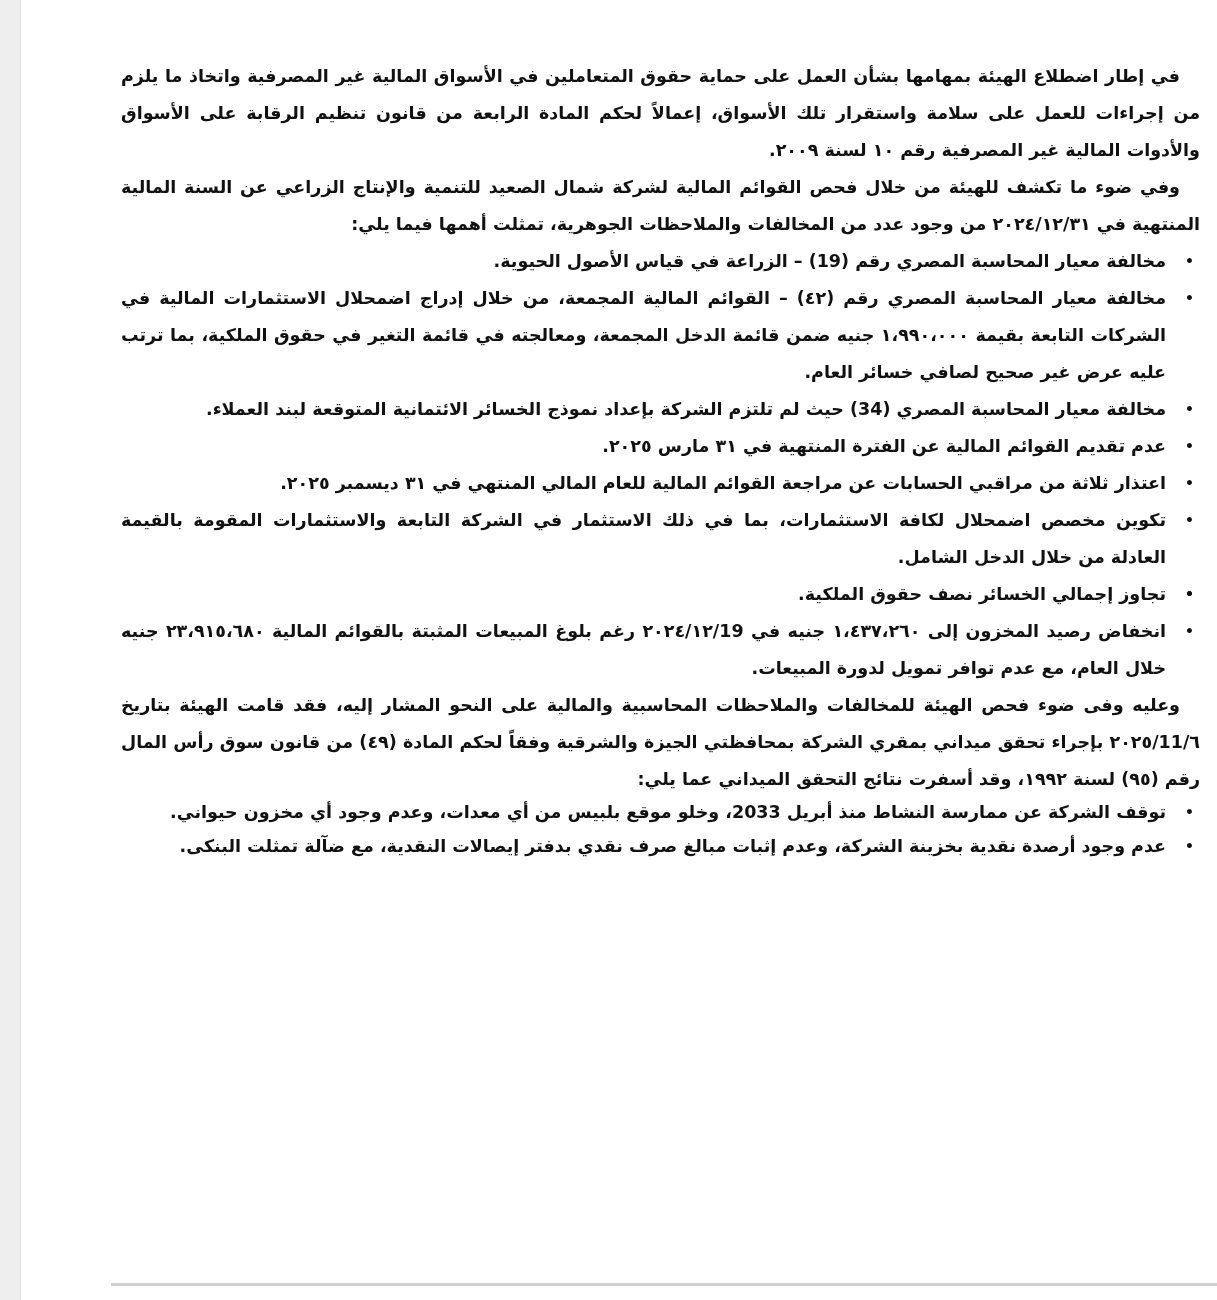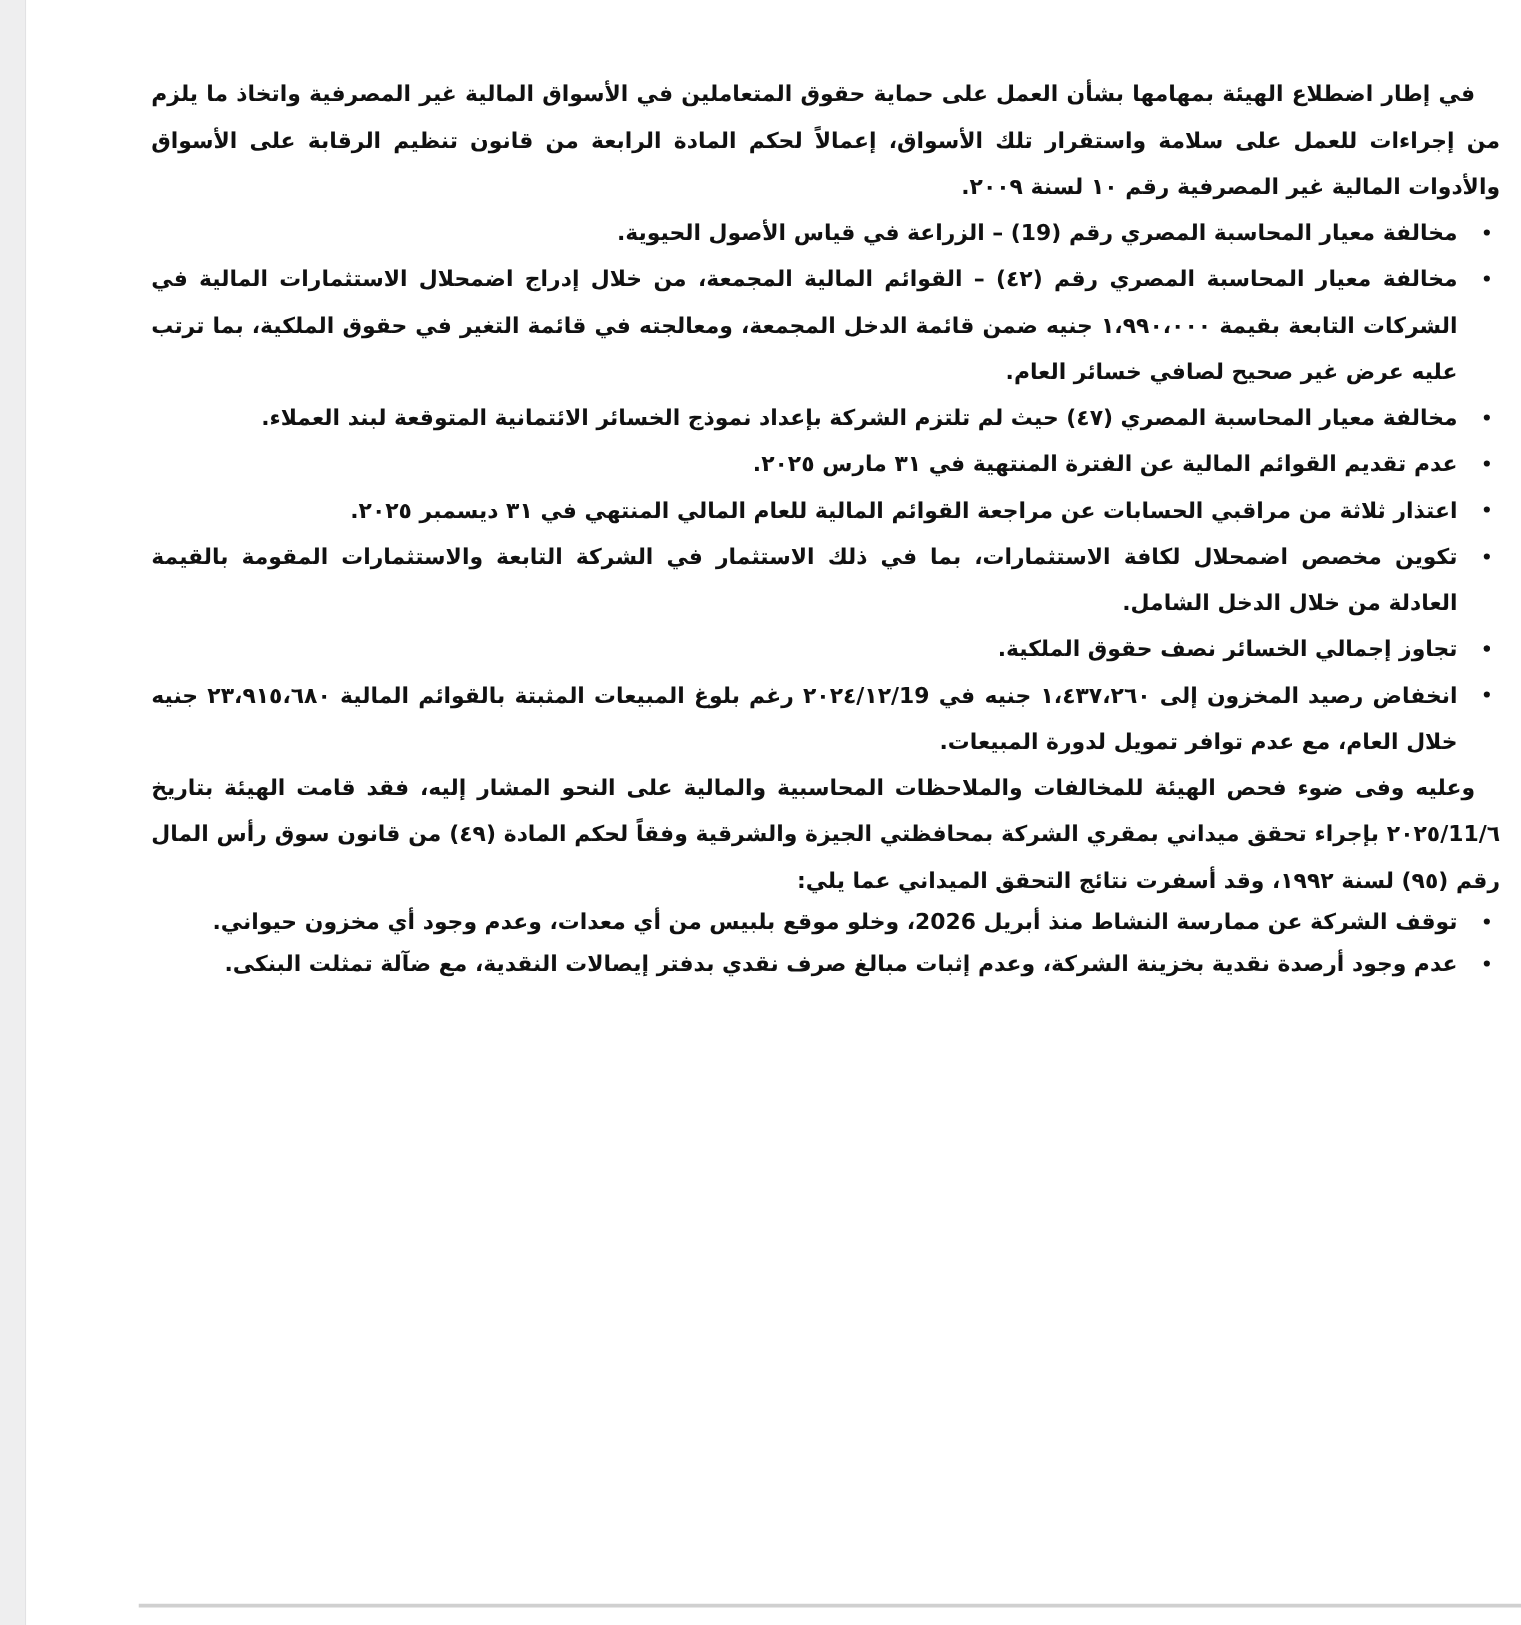--- a/index.html
+++ b/index.html
@@ -80,35 +80,36 @@
 </head>
 <body>
 
 <div class="left-gutter"></div>
 
 <div class="page">
   <div class="content">
 
     <p class="para">في إطار اضطلاع الهيئة بمهامها بشأن العمل على حماية حقوق المتعاملين في الأسواق المالية غير المصرفية واتخاذ ما يلزم من إجراءات للعمل على سلامة واستقرار تلك الأسواق، إعمالاً لحكم المادة الرابعة من قانون تنظيم الرقابة على الأسواق والأدوات المالية غير المصرفية رقم ١٠ لسنة ٢٠٠٩.</p>
 
+    <p class="para">وفي ضوء ما تكشف للهيئة من خلال فحص القوائم المالية لشركة شمال الصعيد للتنمية والإنتاج الزراعي عن السنة المالية المنتهية في ٢٠٢٤/١٢/٣١ من وجود عدد من المخالفات والملاحظات الجوهرية، تمثلت أهمها فيما يلي:</p>
 
     <ul class="bullets">
       <li><span class="bullet">•</span><span>مخالفة معيار المحاسبة المصري رقم (19) – الزراعة في قياس الأصول الحيوية.</span></li>
       <li><span class="bullet">•</span><span>مخالفة معيار المحاسبة المصري رقم (٤٢) – القوائم المالية المجمعة، من خلال إدراج اضمحلال الاستثمارات المالية في الشركات التابعة بقيمة ١،٩٩٠،٠٠٠ جنيه ضمن قائمة الدخل المجمعة، ومعالجته في قائمة التغير في حقوق الملكية، بما ترتب عليه عرض غير صحيح لصافي خسائر العام.</span></li>
-      <li><span class="bullet">•</span><span>مخالفة معيار المحاسبة المصري (٤٧) حيث لم تلتزم الشركة بإعداد نموذج الخسائر الائتمانية المتوقعة لبند العملاء.</span></li>
+      <li><span class="bullet">•</span><span>مخالفة معيار المحاسبة المصري (34) حيث لم تلتزم الشركة بإعداد نموذج الخسائر الائتمانية المتوقعة لبند العملاء.</span></li>
       <li><span class="bullet">•</span><span>عدم تقديم القوائم المالية عن الفترة المنتهية في ٣١ مارس ٢٠٢٥.</span></li>
       <li><span class="bullet">•</span><span>اعتذار ثلاثة من مراقبي الحسابات عن مراجعة القوائم المالية للعام المالي المنتهي في ٣١ ديسمبر ٢٠٢٥.</span></li>
       <li><span class="bullet">•</span><span>تكوين مخصص اضمحلال لكافة الاستثمارات، بما في ذلك الاستثمار في الشركة التابعة والاستثمارات المقومة بالقيمة العادلة من خلال الدخل الشامل.</span></li>
       <li><span class="bullet">•</span></li>
       <li><span class="bullet">•</span><span>تجاوز إجمالي الخسائر نصف حقوق الملكية.</span></li>
       <li><span class="bullet">•</span><span>انخفاض رصيد المخزون إلى ١،٤٣٧،٢٦٠ جنيه في ٢٠٢٤/١٢/19 رغم بلوغ المبيعات المثبتة بالقوائم المالية ٢٣،٩١٥،٦٨٠ جنيه خلال العام، مع عدم توافر تمويل لدورة المبيعات.</span></li>
     </ul>
 
     <p class="para">وعليه وفى ضوء فحص الهيئة للمخالفات والملاحظات المحاسبية والمالية على النحو المشار إليه، فقد قامت الهيئة بتاريخ ٢٠٢٥/11/٦ بإجراء تحقق ميداني بمقري الشركة بمحافظتي الجيزة والشرقية وفقاً لحكم المادة (٤٩) من قانون سوق رأس المال رقم (٩٥) لسنة ١٩٩٢، وقد أسفرت نتائج التحقق الميداني عما يلي:</p>
 
     <ul class="bullets tight">
-      <li><span class="bullet">•</span><span>توقف الشركة عن ممارسة النشاط منذ أبريل 2026، وخلو موقع بلبيس من أي معدات، وعدم وجود أي مخزون حيواني.</span></li>
+      <li><span class="bullet">•</span><span>توقف الشركة عن ممارسة النشاط منذ أبريل 2033، وخلو موقع بلبيس من أي معدات، وعدم وجود أي مخزون حيواني.</span></li>
       <li><span class="bullet">•</span><span>عدم وجود أرصدة نقدية بخزينة الشركة، وعدم إثبات مبالغ صرف نقدي بدفتر إيصالات النقدية، مع ضآلة تمثلت البنكى.</span></li>
     </ul>
 
   </div>
   <div class="bottom-rule"></div>
 </div>
 
 </body></html>

